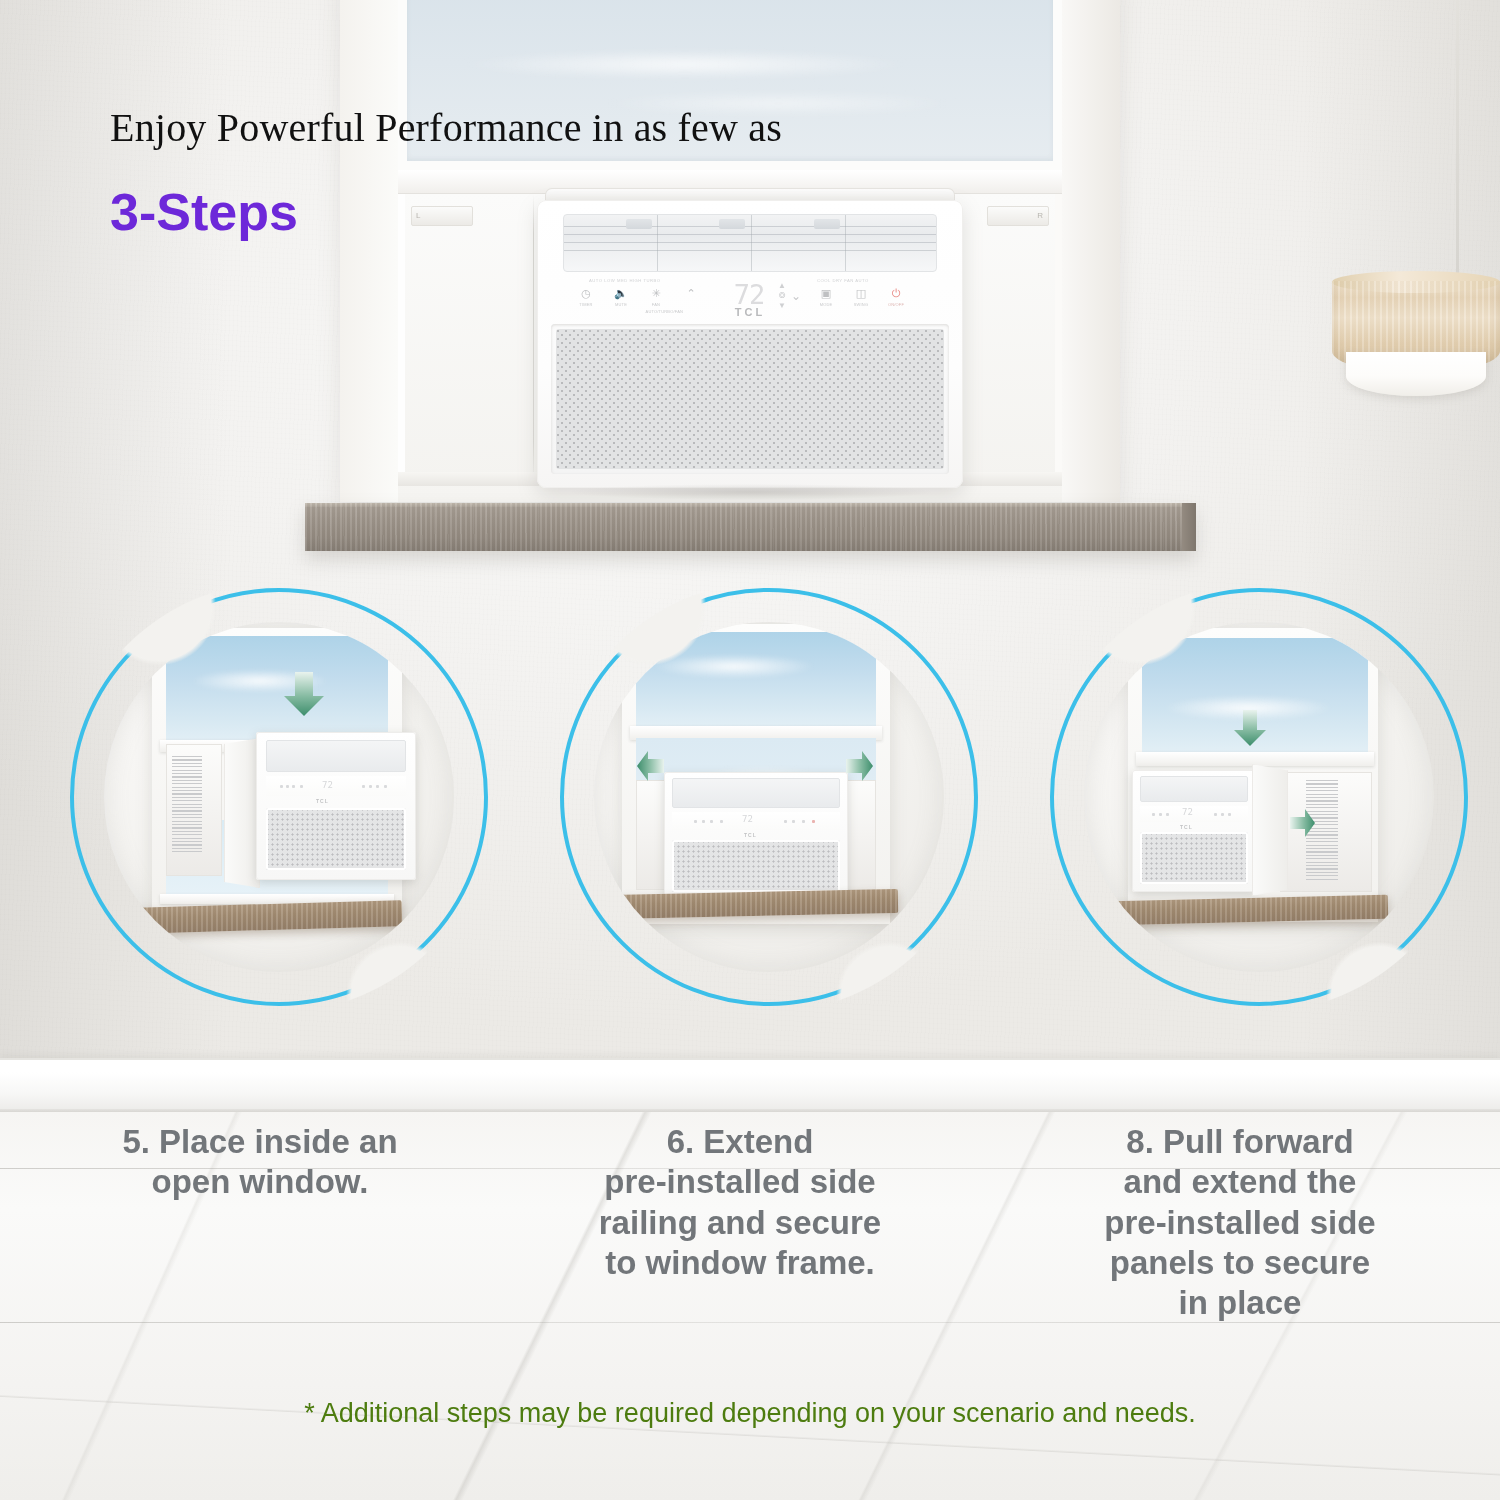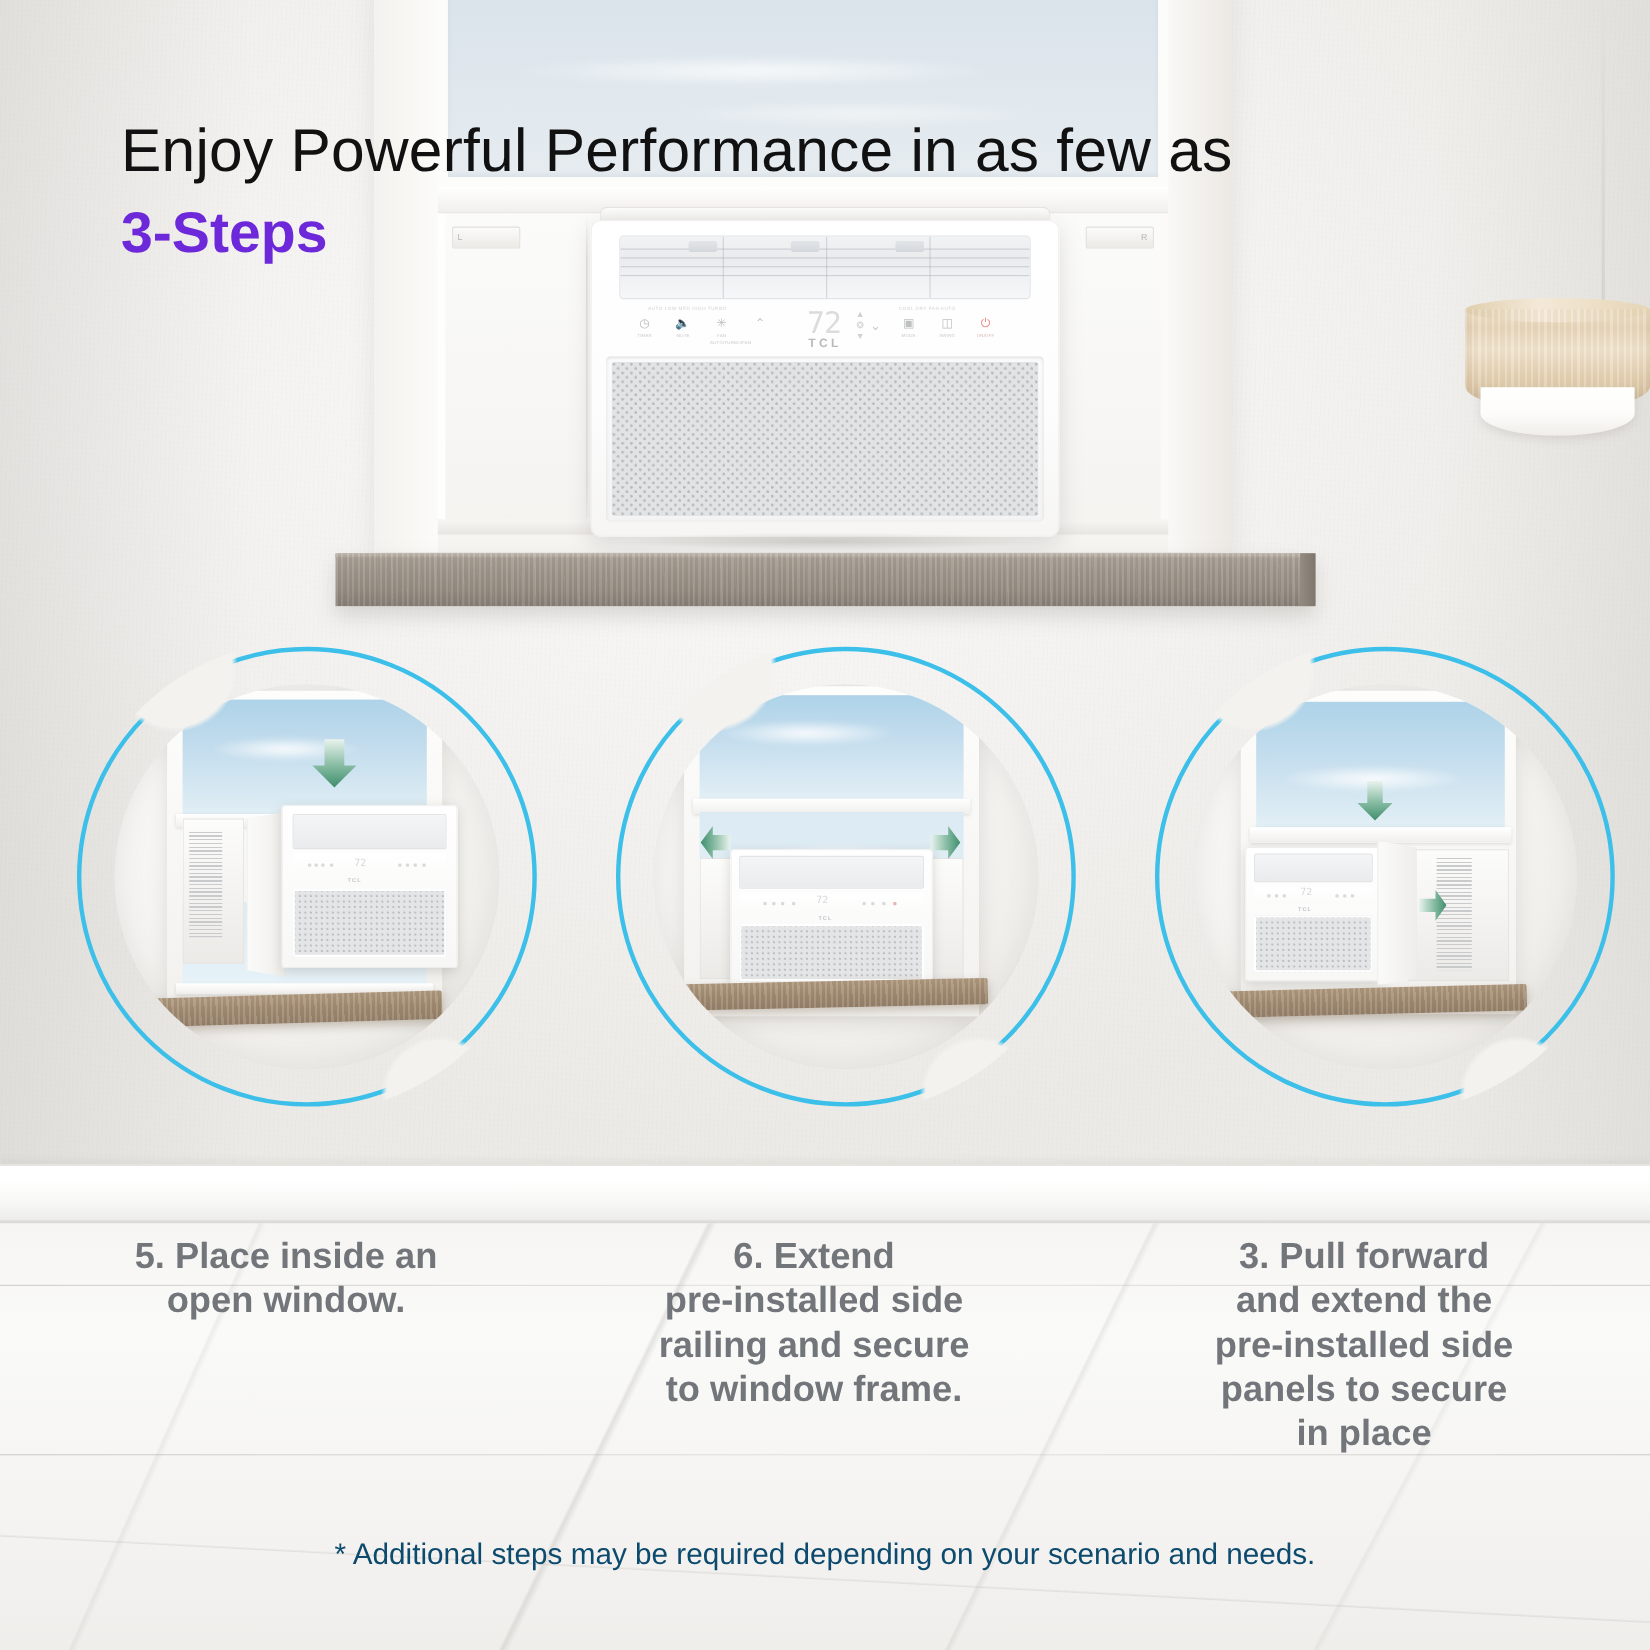--- a/index.html
+++ b/index.html
@@ -369,37 +369,37 @@
     box-shadow:inset 0 0 0 1px #e6e4e0;
   }
 
   
   .arw{ position:absolute; }
   .arw svg{ display:block; }
 
   
   .headline{
     position:absolute; left:110px; top:104px; width:1250px;
-    font-size:55px; color:#111111; letter-spacing:.2px;
-    font-family:Liberation Sans, sans-serif; font-weight:400;
+    font-size:40px; color:#111111; letter-spacing:.2px;
+    font-family:Liberation Serif, serif; font-weight:400;
   }
   .headline-bold{
     position:absolute; left:110px; top:182px;
     font-size:52px; font-weight:bold; color:#6d28d9; letter-spacing:0px;
   }
 
   .captions{ position:absolute; left:0; top:1112px; width:1500px; }
   .cap{
     position:absolute; text-align:center;
     font-size:33px; font-weight:bold; color:#72767a; line-height:1.22;
     font-family:"Liberation Sans", sans-serif;
   }
   .footnote{
     position:absolute; left:0; top:1398px; width:1500px; text-align:center;
-    font-size:27px; color:#0c4a6e; font-family:"Liberation Sans", sans-serif;
+    font-size:27px; color:#4d7c0f; font-family:"Liberation Sans", sans-serif;
   }
 </style>
 </head>
 <body>
 
 <div class="scene">
 
   <div class="wall">
     <div class="wall-texture"></div>
     <div class="wall-shadow-left"></div>
@@ -710,20 +710,20 @@
 <div class="headline">Enjoy Powerful Performance in as few as</div>
 <div class="headline-bold">3-Steps</div>
 
 <div class="captions">
   <div class="cap" style="left:30px; top:10px; width:460px; white-space:pre-line;">5. Place inside an
 open window.</div>
   <div class="cap" style="left:530px; top:10px; width:420px; white-space:pre-line;">6. Extend
 pre-installed side
 railing and secure
 to window frame.</div>
-  <div class="cap" style="left:1020px; top:10px; width:440px; white-space:pre-line;">3. Pull forward
+  <div class="cap" style="left:1020px; top:10px; width:440px; white-space:pre-line;">8. Pull forward
 and extend the
 pre-installed side
 panels to secure
 in place</div>
 </div>
 
 <div class="footnote">* Additional steps may be required depending on your scenario and needs.</div>
 
 </body></html>

